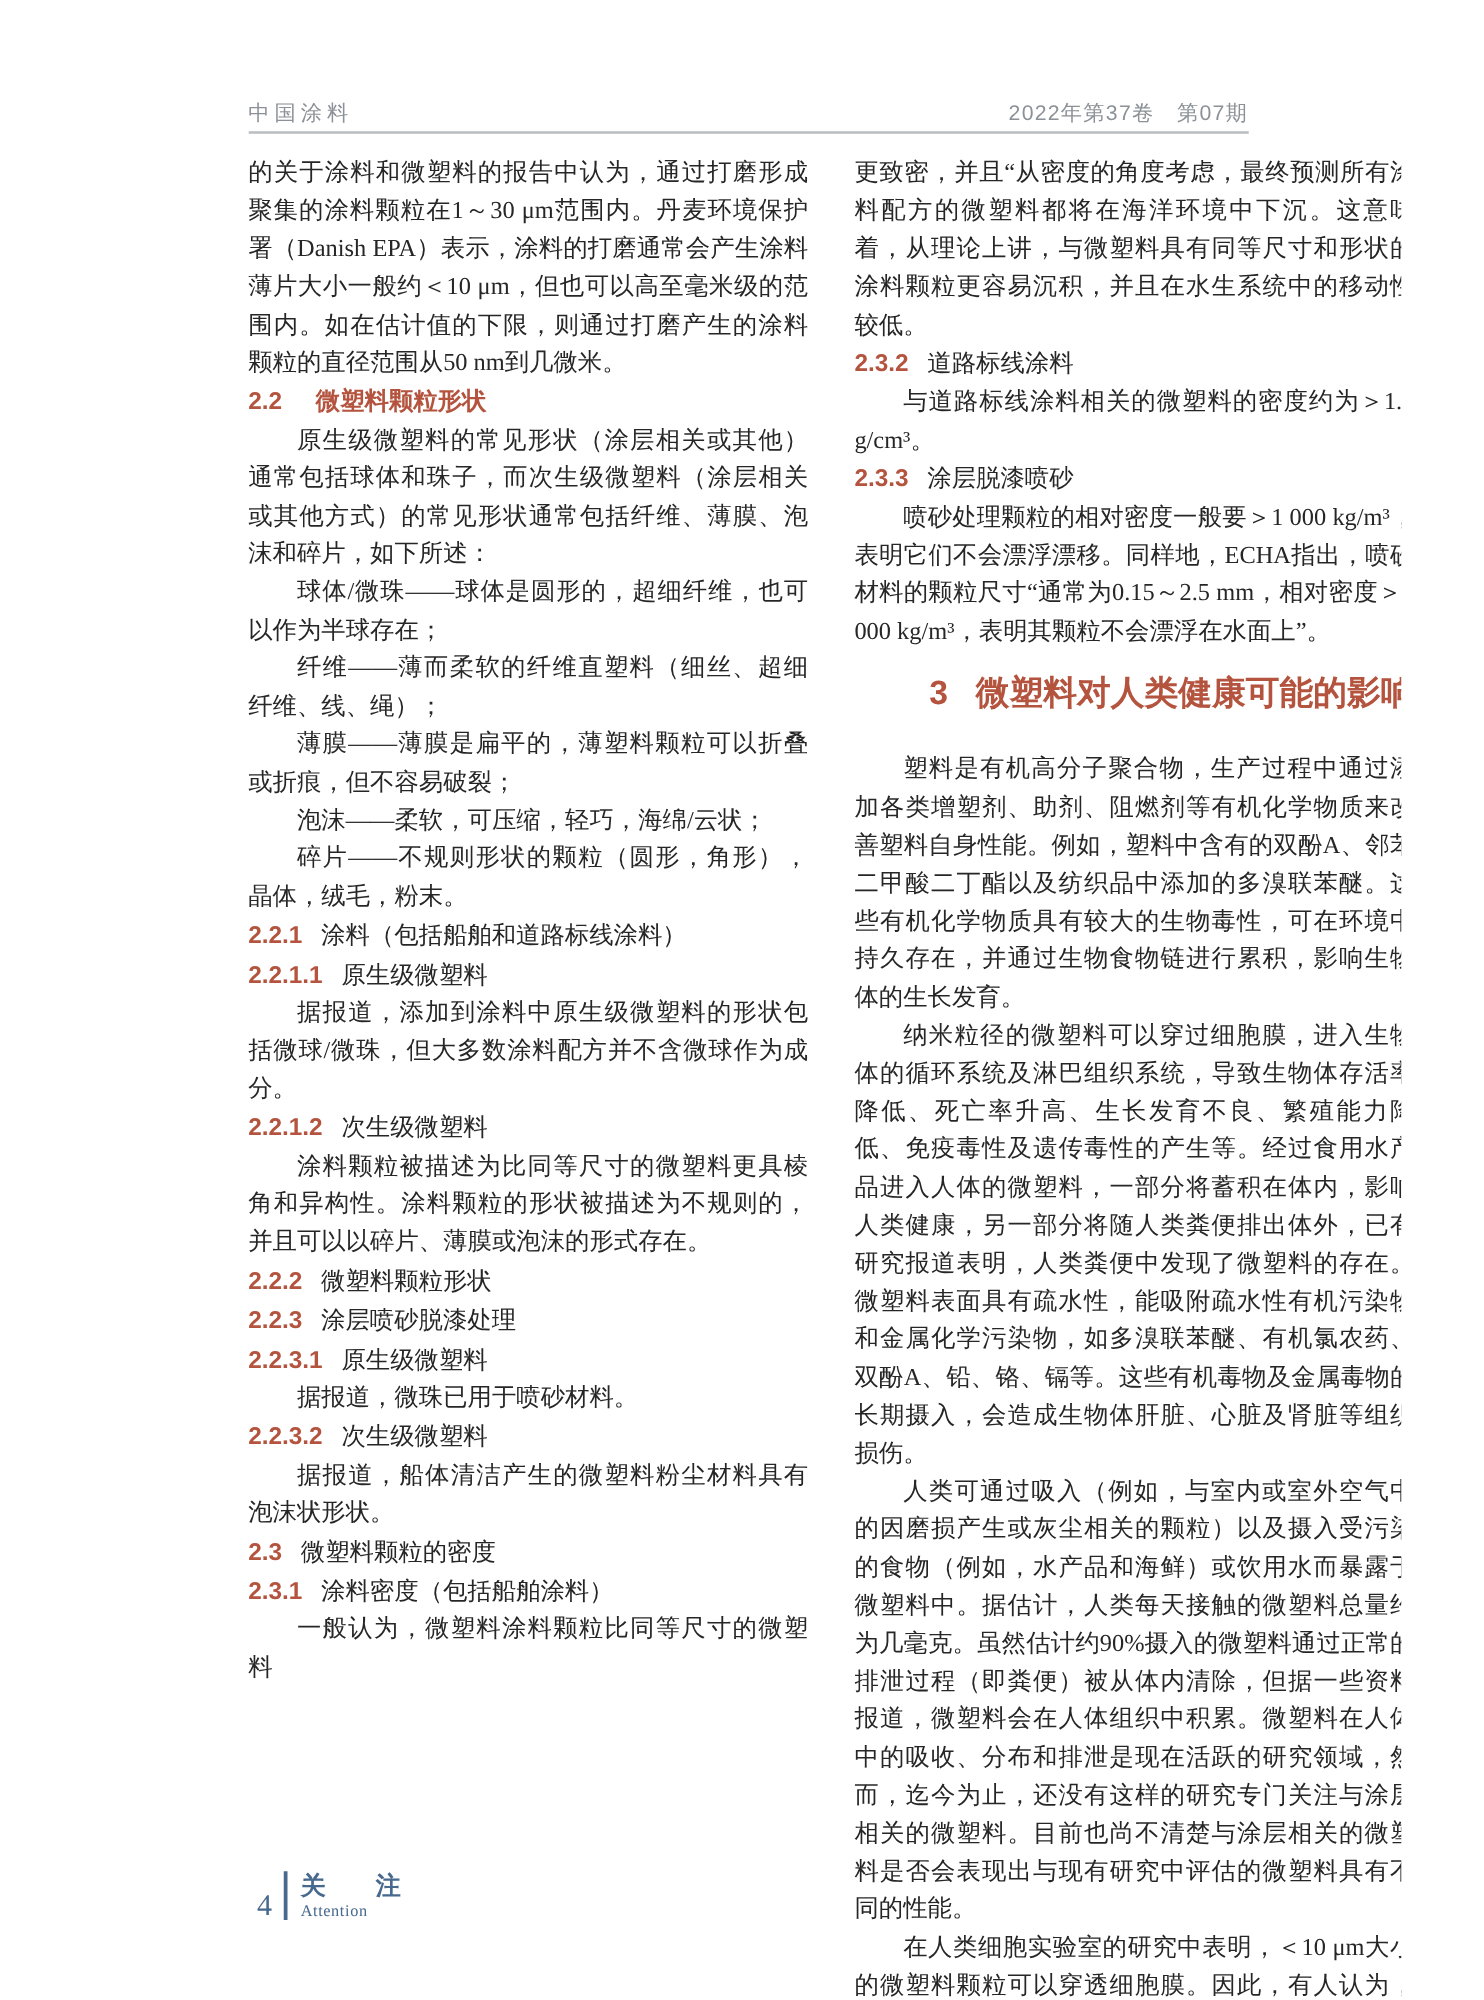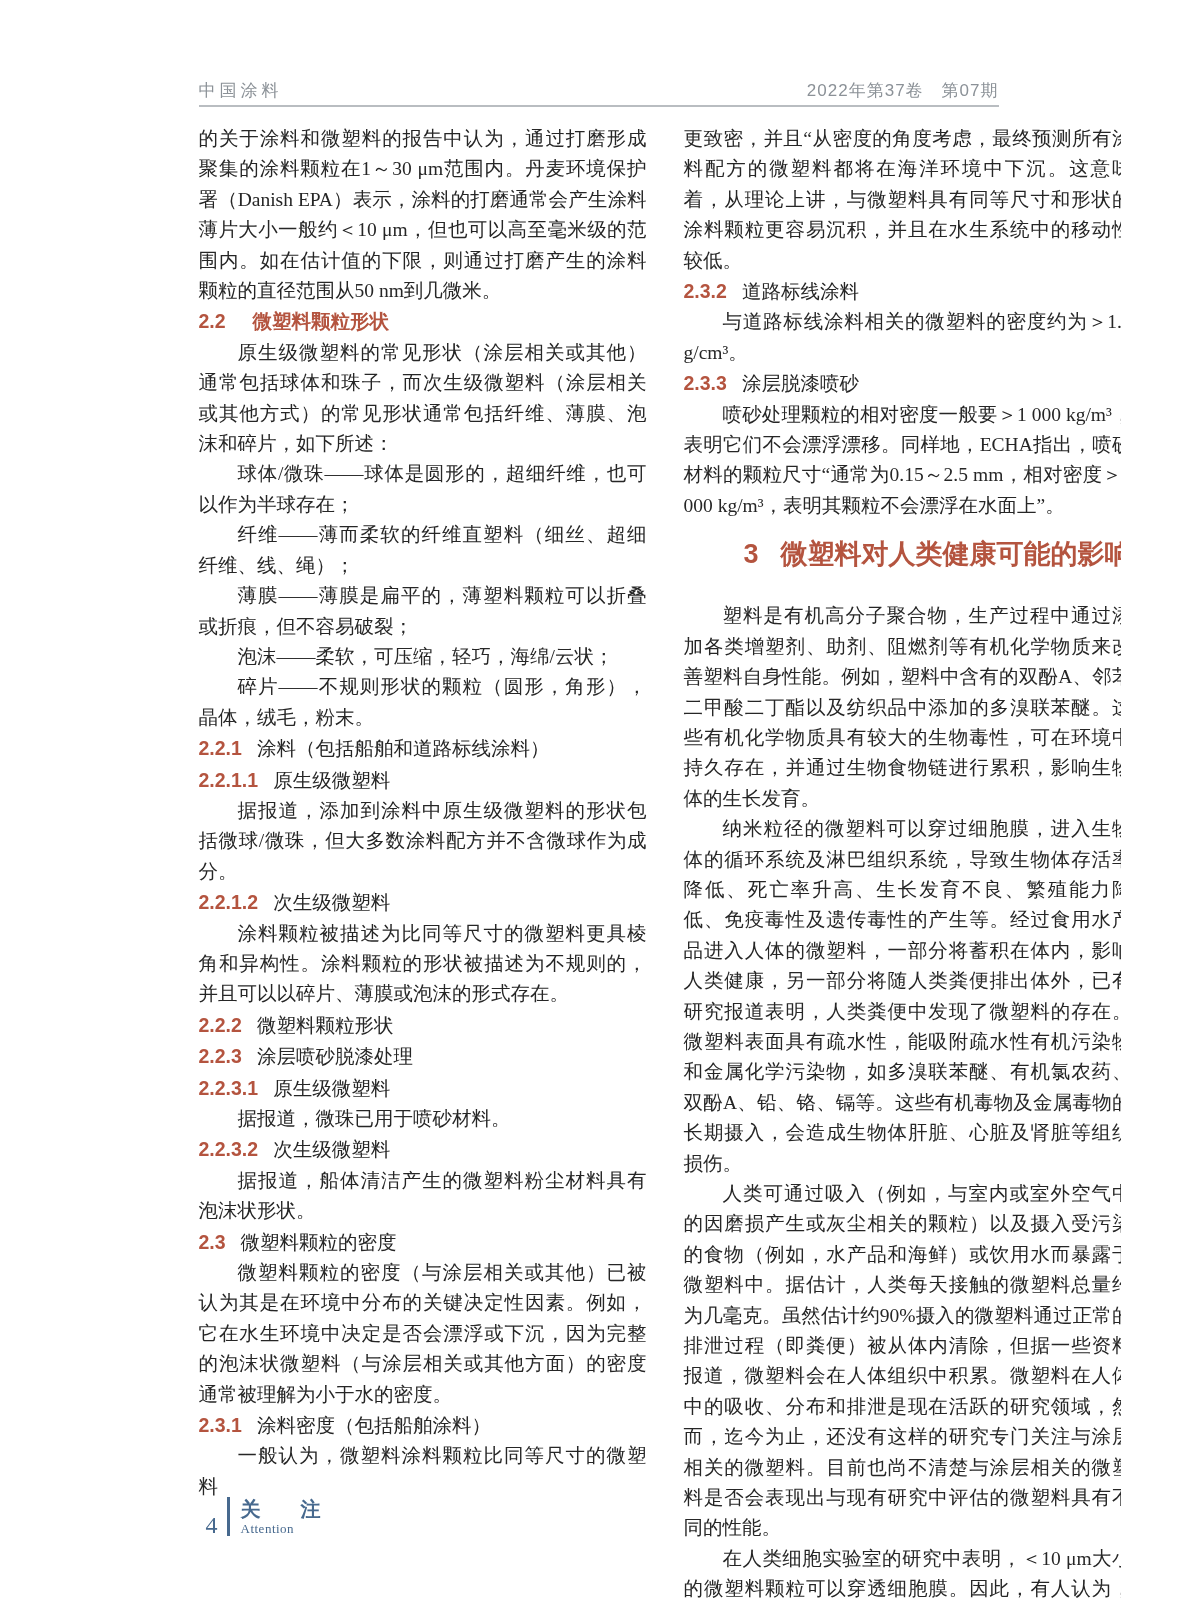--- a/index.html
+++ b/index.html
@@ -90,21 +90,20 @@
         <p class="para">据报道，添加到涂料中原生级微塑料的形状包括微球/微珠，但大多数涂料配方并不含微球作为成分。</p>
         <div class="h3"><span class="hnum">2.2.1.2</span><span class="htitle">次生级微塑料</span></div>
         <p class="para">涂料颗粒被描述为比同等尺寸的微塑料更具棱角和异构性。涂料颗粒的形状被描述为不规则的，并且可以以碎片、薄膜或泡沫的形式存在。</p>
         <div class="h3"><span class="hnum">2.2.2</span><span class="htitle">微塑料颗粒形状</span></div>
         <div class="h3"><span class="hnum">2.2.3</span><span class="htitle">涂层喷砂脱漆处理</span></div>
         <div class="h3"><span class="hnum">2.2.3.1</span><span class="htitle">原生级微塑料</span></div>
         <p class="para">据报道，微珠已用于喷砂材料。</p>
         <div class="h3"><span class="hnum">2.2.3.2</span><span class="htitle">次生级微塑料</span></div>
         <p class="para">据报道，船体清洁产生的微塑料粉尘材料具有泡沫状形状。</p>
         <div class="h3"><span class="hnum">2.3</span><span class="htitle">微塑料颗粒的密度</span></div>
-        <p class="para">微塑料颗粒的密度（与涂层相关或其他）已被认为其是在环境中分布的关键决定性因素。例如，它在水生环境中决定是否会漂浮或下沉，因为完整的泡沫状微塑料（与涂层相关或其他方面）的密度通常被理解为小于水的密度。</p>
         <div class="h3"><span class="hnum">2.3.1</span><span class="htitle">涂料密度（包括船舶涂料）</span></div>
         <p class="para">一般认为，微塑料涂料颗粒比同等尺寸的微塑料</p>
       </div>
     <div class="col">
         <p class="para cont">更致密，并且“从密度的角度考虑，最终预测所有涂料配方的微塑料都将在海洋环境中下沉。这意味着，从理论上讲，与微塑料具有同等尺寸和形状的涂料颗粒更容易沉积，并且在水生系统中的移动性较低。</p>
         <div class="h3"><span class="hnum">2.3.2</span><span class="htitle">道路标线涂料</span></div>
         <p class="para">与道路标线涂料相关的微塑料的密度约为＞1.2 g/cm³。</p>
         <div class="h3"><span class="hnum">2.3.3</span><span class="htitle">涂层脱漆喷砂</span></div>
         <p class="para">喷砂处理颗粒的相对密度一般要＞1 000 kg/m³，表明它们不会漂浮漂移。同样地，ECHA指出，喷砂材料的颗粒尺寸“通常为0.15～2.5 mm，相对密度＞1 000 kg/m³，表明其颗粒不会漂浮在水面上”。</p>
         <div class="h1"><span class="hnum">3</span><span class="htitle">微塑料对人类健康可能的影响</span></div>

